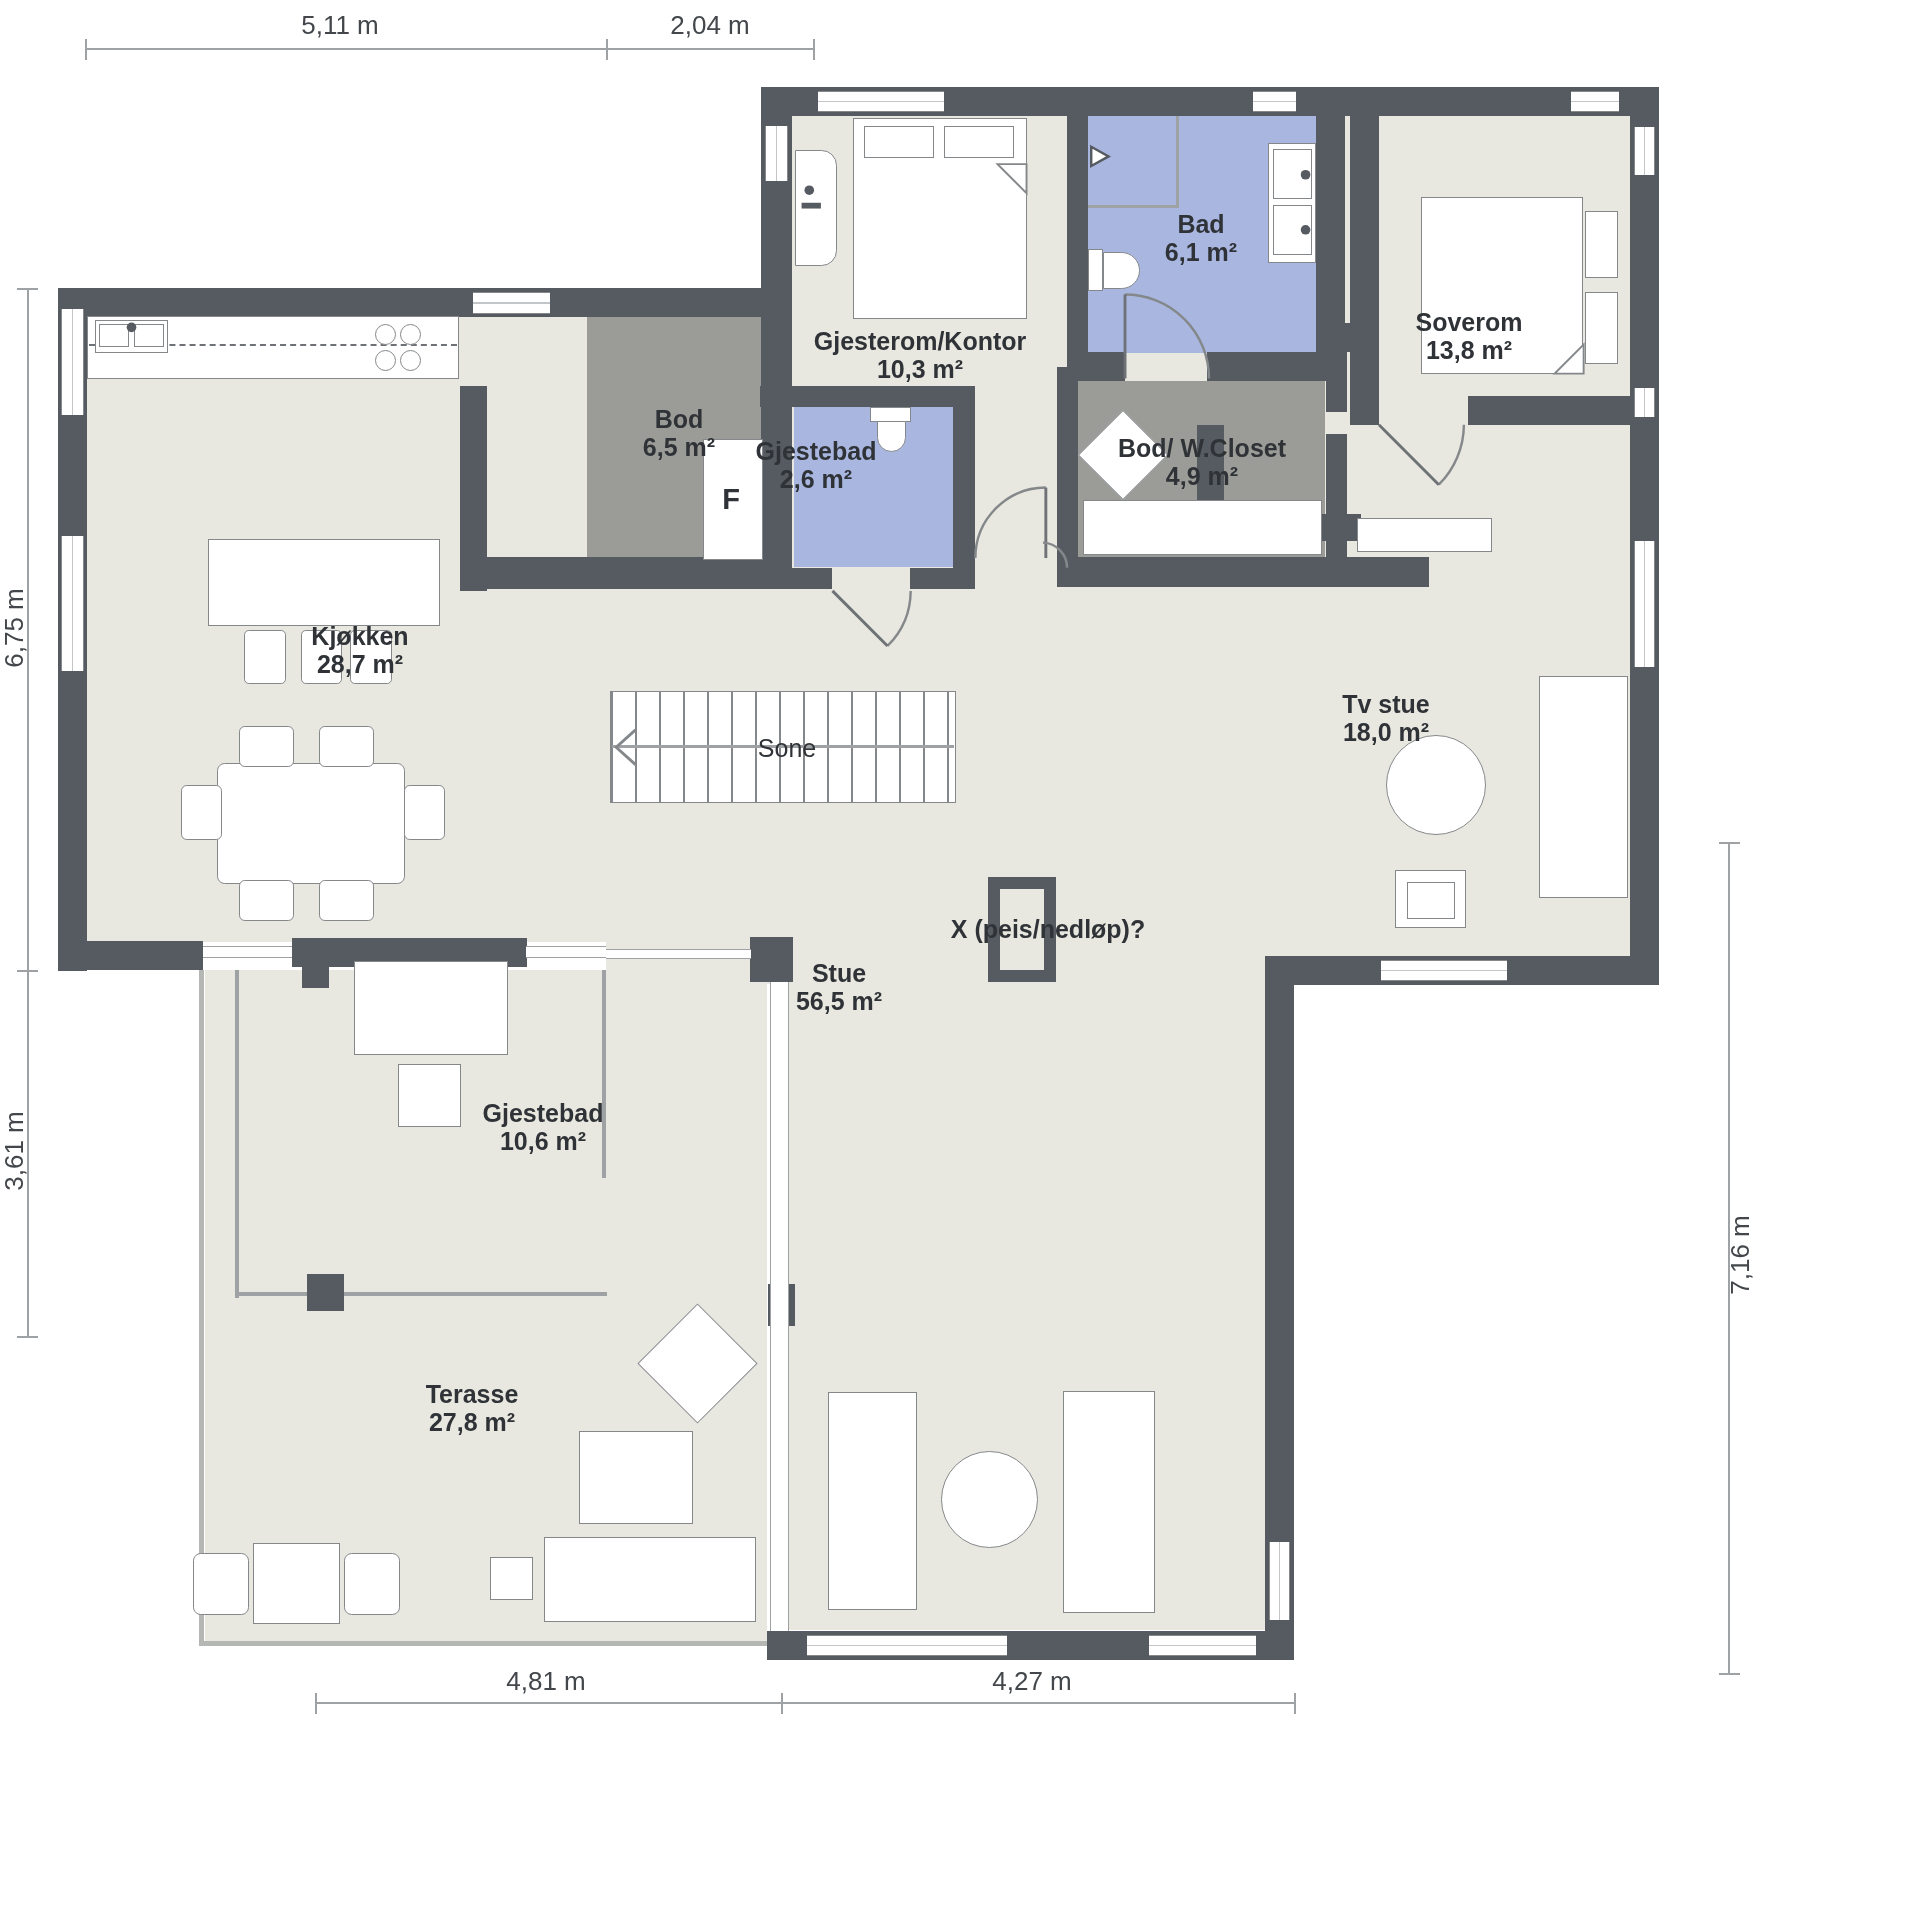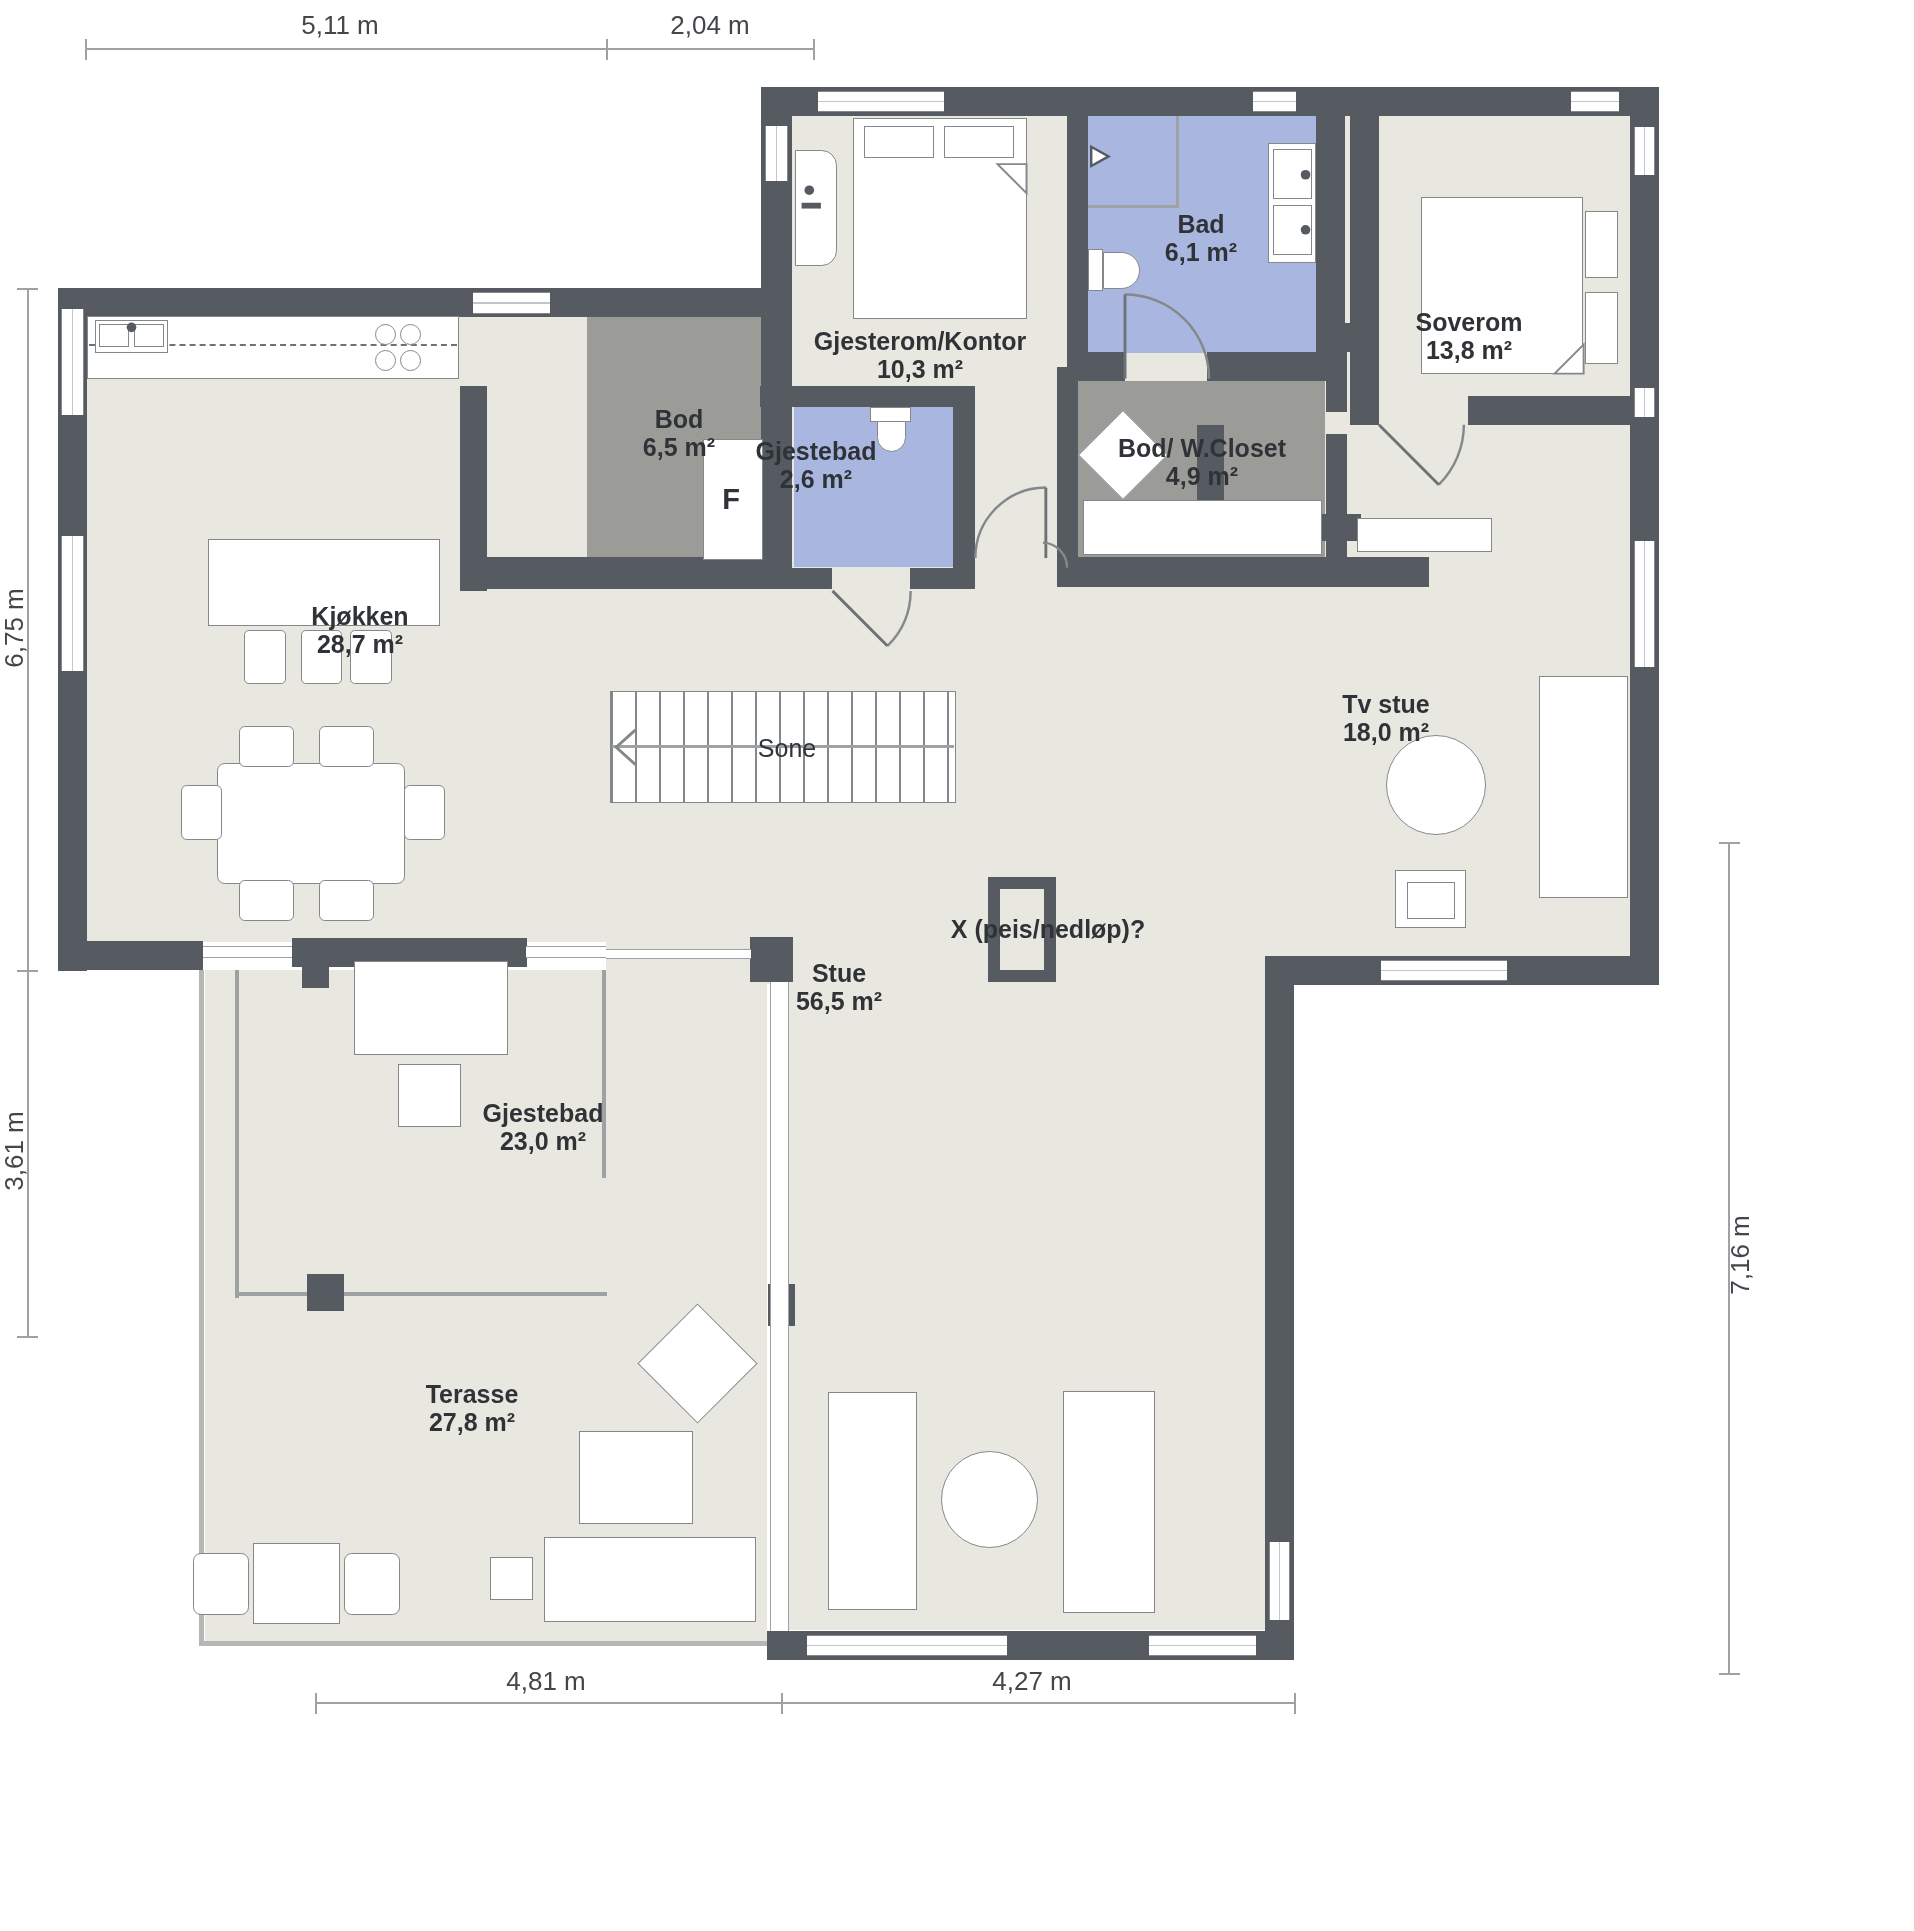--- a/index.html
+++ b/index.html
@@ -244,35 +244,35 @@
     <span style="display:block">6,5 m²</span>
   </div>
   <div class="lbl" style="left:816px;top:437px">
     <span style="display:block">Gjestebad</span>
     <span style="display:block">2,6 m²</span>
   </div>
   <div class="lbl" style="left:1202px;top:434px">
     <span style="display:block">Bod/ W.Closet</span>
     <span style="display:block">4,9 m²</span>
   </div>
-  <div class="lbl" style="left:360px;top:602px">
+  <div class="lbl" style="left:360px;top:622px">
     <span style="display:block">Kjøkken</span>
     <span style="display:block">28,7 m²</span>
   </div>
   <div class="lbl" style="left:1386px;top:690px">
     <span style="display:block">Tv stue</span>
     <span style="display:block">18,0 m²</span>
   </div>
   <div class="lbl" style="left:839px;top:959px">
     <span style="display:block">Stue</span>
     <span style="display:block">56,5 m²</span>
   </div>
   <div class="lbl" style="left:543px;top:1099px">
     <span style="display:block">Gjestebad</span>
-    <span style="display:block">23,0 m²</span>
+    <span style="display:block">10,6 m²</span>
   </div>
   <div class="lbl" style="left:472px;top:1380px">
     <span style="display:block">Terasse</span>
     <span style="display:block">27,8 m²</span>
   </div>
 
   <div class="lbl one" style="left:787px;top:748px;font-weight:400;z-index:31">Sone</div>
   <div class="lbl one" style="left:731px;top:499px;font-size:29px">F</div>
   <div class="lbl one" style="left:1048px;top:929px">X (peis/nedløp)?</div>
 

